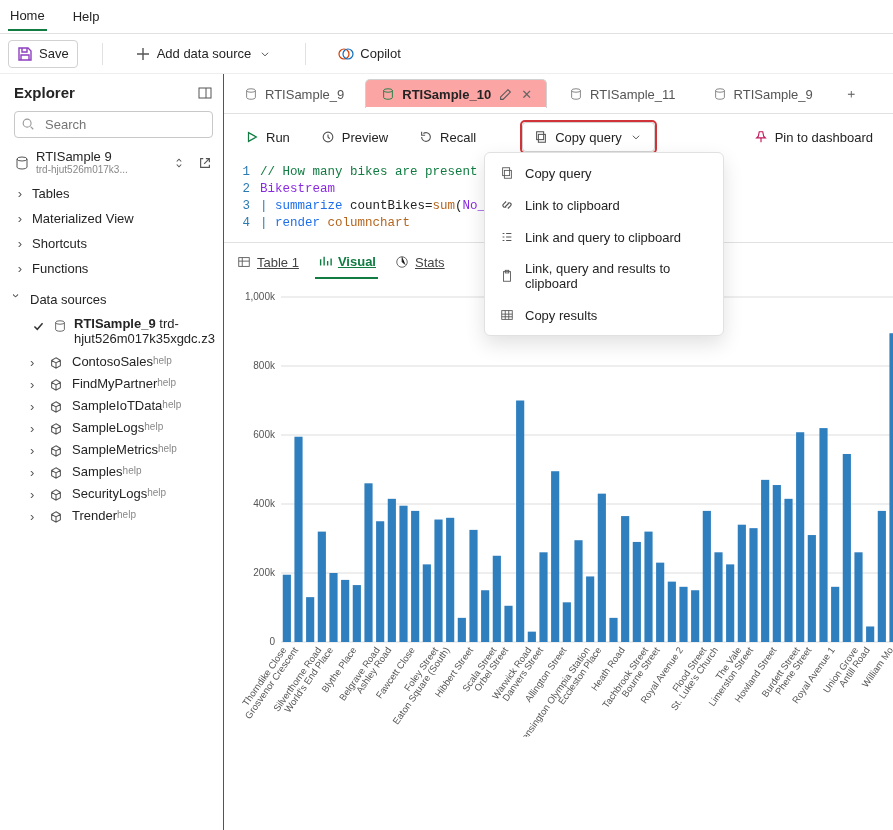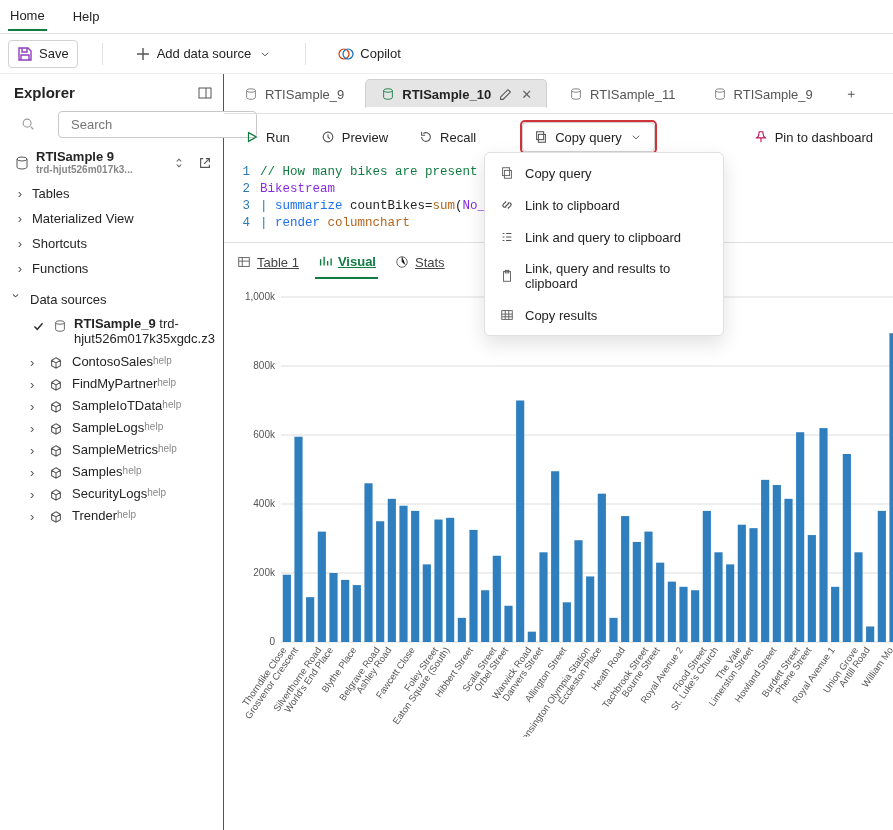--- a/index.html
+++ b/index.html
@@ -9,38 +9,38 @@
   .topbar .menu { padding:6px 2px; cursor:pointer; }
   .topbar .menu.active { border-bottom:2px solid #107c41; color:#242424; font-weight:400; }
   .toolbar { display:flex; align-items:center; height:40px; padding:4px 8px; gap:24px; border-bottom:1px solid #eee; }
   .btn { display:flex; align-items:center; gap:6px; padding:5px 8px; border:1px solid #d1d1d1; border-radius:4px; background:#fff; cursor:pointer; }
   .btn.noborder { border:none; }
   .icon { width:16px; height:16px; display:inline-flex; align-items:center; justify-content:center; flex:0 0 16px; }
   .layout { display:flex; height:calc(830px - 34px - 40px); }
   .sidebar { width:224px; border-right:1px solid #a21caf; display:flex; flex-direction:column; }
   .explorer-hdr { display:flex; align-items:center; justify-content:space-between; padding:10px 10px 6px 14px; font-size:15px; font-weight:600; }
   .search { margin:4px 10px 8px 14px; position:relative; }
-  .search input { width:100%; padding:5px 8px 5px 12px; border:1px solid #c8c8c8; border-radius:4px; font-size:13px;margin-left:44px; }
+  .search input { width:100%; padding:5px 8px 5px 30px; border:1px solid #c8c8c8; border-radius:4px; font-size:13px; }
   .search .sicon { position:absolute; left:6px; top:5px; color:#999; }
-  .db-row { display:flex; align-items:center; padding:4px 10px 4px 14px; gap:6px;font-weight:bold; }
+  .db-row { display:flex; align-items:center; padding:4px 10px 4px 14px; gap:6px; }
   .db-row .title { font-size:13px; }
   .db-row .sub { font-size:10px; color:#888; }
   .db-row .col { display:flex; flex-direction:column; line-height:1.1; flex:1; min-width:0; }
   .db-row .sub { white-space:nowrap; overflow:hidden; text-overflow:ellipsis; }
   .tree { padding:2px 0 6px 0; }
   .tree-item { display:flex; align-items:center; padding:5px 8px 5px 14px; gap:6px; cursor:pointer; }
   .tree-item .chev { width:12px; display:inline-flex; justify-content:center; color:#555; }
   .ds-item { display:flex; align-items:flex-start; padding:3px 8px 3px 30px; gap:8px; cursor:pointer; }
   .ds-item .dscol { display:flex; line-height:1.15; }
   .ds-item .help { font-size:10px; color:#888; }
   .ds-header-item { display:flex; align-items:flex-start; padding:4px 8px 6px 30px; gap:6px; }
   .main { flex:1; display:flex; flex-direction:column; min-width:0; position:relative; }
   .tabs { display:flex; align-items:center; height:39px; padding-left:4px; }
   .tab { display:flex; align-items:center; gap:6px; padding:6px 14px; border:1px solid transparent; border-bottom:none; border-radius:5px 5px 0 0; margin-right:6px; cursor:pointer; color:#555; }
-  .tab.active { border-color:#d1d1d1; background:#e5e5e5; box-shadow:0 -1px 0 #fff inset; color:#242424; }
+  .tab.active { border-color:#d1d1d1; background:#fca5a5; box-shadow:0 -1px 0 #fff inset; color:#242424; }
   .tab .close { margin-left:2px; color:#666; }
   .actionbar { display:flex; align-items:center; padding:6px 10px; gap:10px; border-top:1px solid #e1e1e1; }
   .actionbar .sep { width:14px; }
   .kql-btn { display:flex; align-items:center; gap:6px; padding:6px 10px; border-radius:4px; cursor:pointer; }
   .copy-btn-wrap { border:2px solid #d13438; border-radius:5px; padding:0px; }
   .editor { display:flex; font-family:"Consolas","Courier New",monospace; font-size:12.5px; padding:4px 0 10px 0; }
   .gutter { width:36px; text-align:right; color:#2b7ab1; padding-right:10px; user-select:none; }
   .gutter div { height:17px; line-height:17px; }
   .code div { height:17px; line-height:17px; white-space:pre; }
   .c-comment { color:#107c41; }

